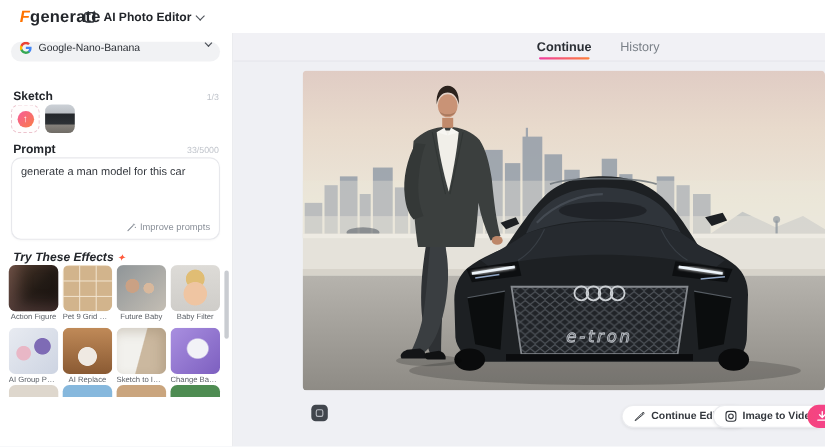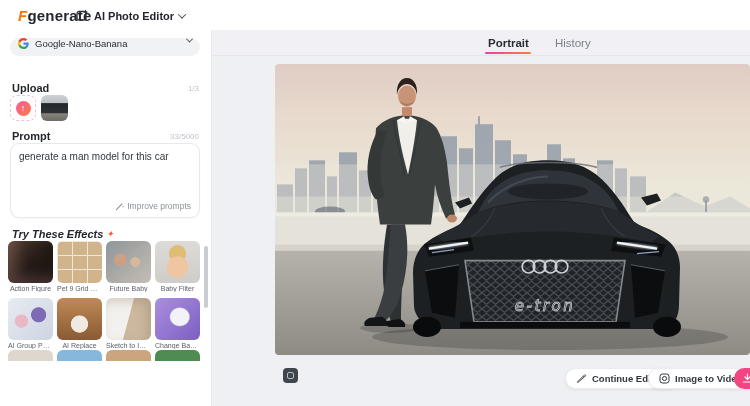--- a/index.html
+++ b/index.html
@@ -114,21 +114,21 @@
       <svg width="11" height="11" viewBox="0 0 24 24">
         <path fill="#4285F4" d="M23.5 12.27c0-.79-.07-1.54-.2-2.27H12v4.51h6.47c-.29 1.48-1.14 2.73-2.4 3.58v3h3.86c2.26-2.09 3.57-5.17 3.57-8.82z"></path>
         <path fill="#34A853" d="M12 24c3.24 0 5.95-1.08 7.93-2.91l-3.86-3c-1.08.72-2.45 1.16-4.07 1.16-3.13 0-5.78-2.11-6.73-4.96H1.29v3.09C3.26 21.3 7.31 24 12 24z"></path>
         <path fill="#FBBC05" d="M5.27 14.29c-.25-.72-.38-1.49-.38-2.29s.14-1.57.38-2.29V6.62H1.29C.47 8.24 0 10.06 0 12s.47 3.76 1.29 5.38l3.98-3.09z"></path>
         <path fill="#EA4335" d="M12 4.75c1.77 0 3.35.61 4.6 1.8l3.42-3.42C17.95 1.19 15.24 0 12 0 7.31 0 3.26 2.7 1.29 6.62l3.98 3.09C6.22 6.86 8.87 4.75 12 4.75z"></path>
       </svg>
       <span class="val">Google-Nano-Banana</span>
       <span class="chev"></span>
     </div>
 
-    <div id="upload-label" class="sec-label">Upload</div>
+    <div id="upload-label" class="sec-label">Sketch</div>
     <div id="upload-count" class="sec-count">1/3</div>
     <div id="upload-tile">
       <div class="circ">↑</div>
     </div>
     <div id="upload-thumb-car"></div>
 
     <div id="prompt-label" class="sec-label">Prompt</div>
     <div id="prompt-count" class="sec-count">33/5000</div>
     <div id="prompt-box">
       <textarea id="prompt-input" spellcheck="false" style="">generate a man model for this car</textarea>
@@ -186,21 +186,21 @@
         <div class="r3"></div>
         <div class="r4"></div>
     </div>
     <div id="side-scrollbar"></div>
 
   </div>
 
   <div id="tabbar">
     <div id="tabs">
       <div class="tab active">
-        <span>Portrait</span>
+        <span>Continue</span>
         <span class="underline"></span>
       </div>
       <div class="tab inactive">
         <span>History</span>
       </div>
     </div>
   </div>
 
   <div id="photo">
     <svg width="475" height="291" viewBox="0 0 475 290" preserveAspectRatio="none">

